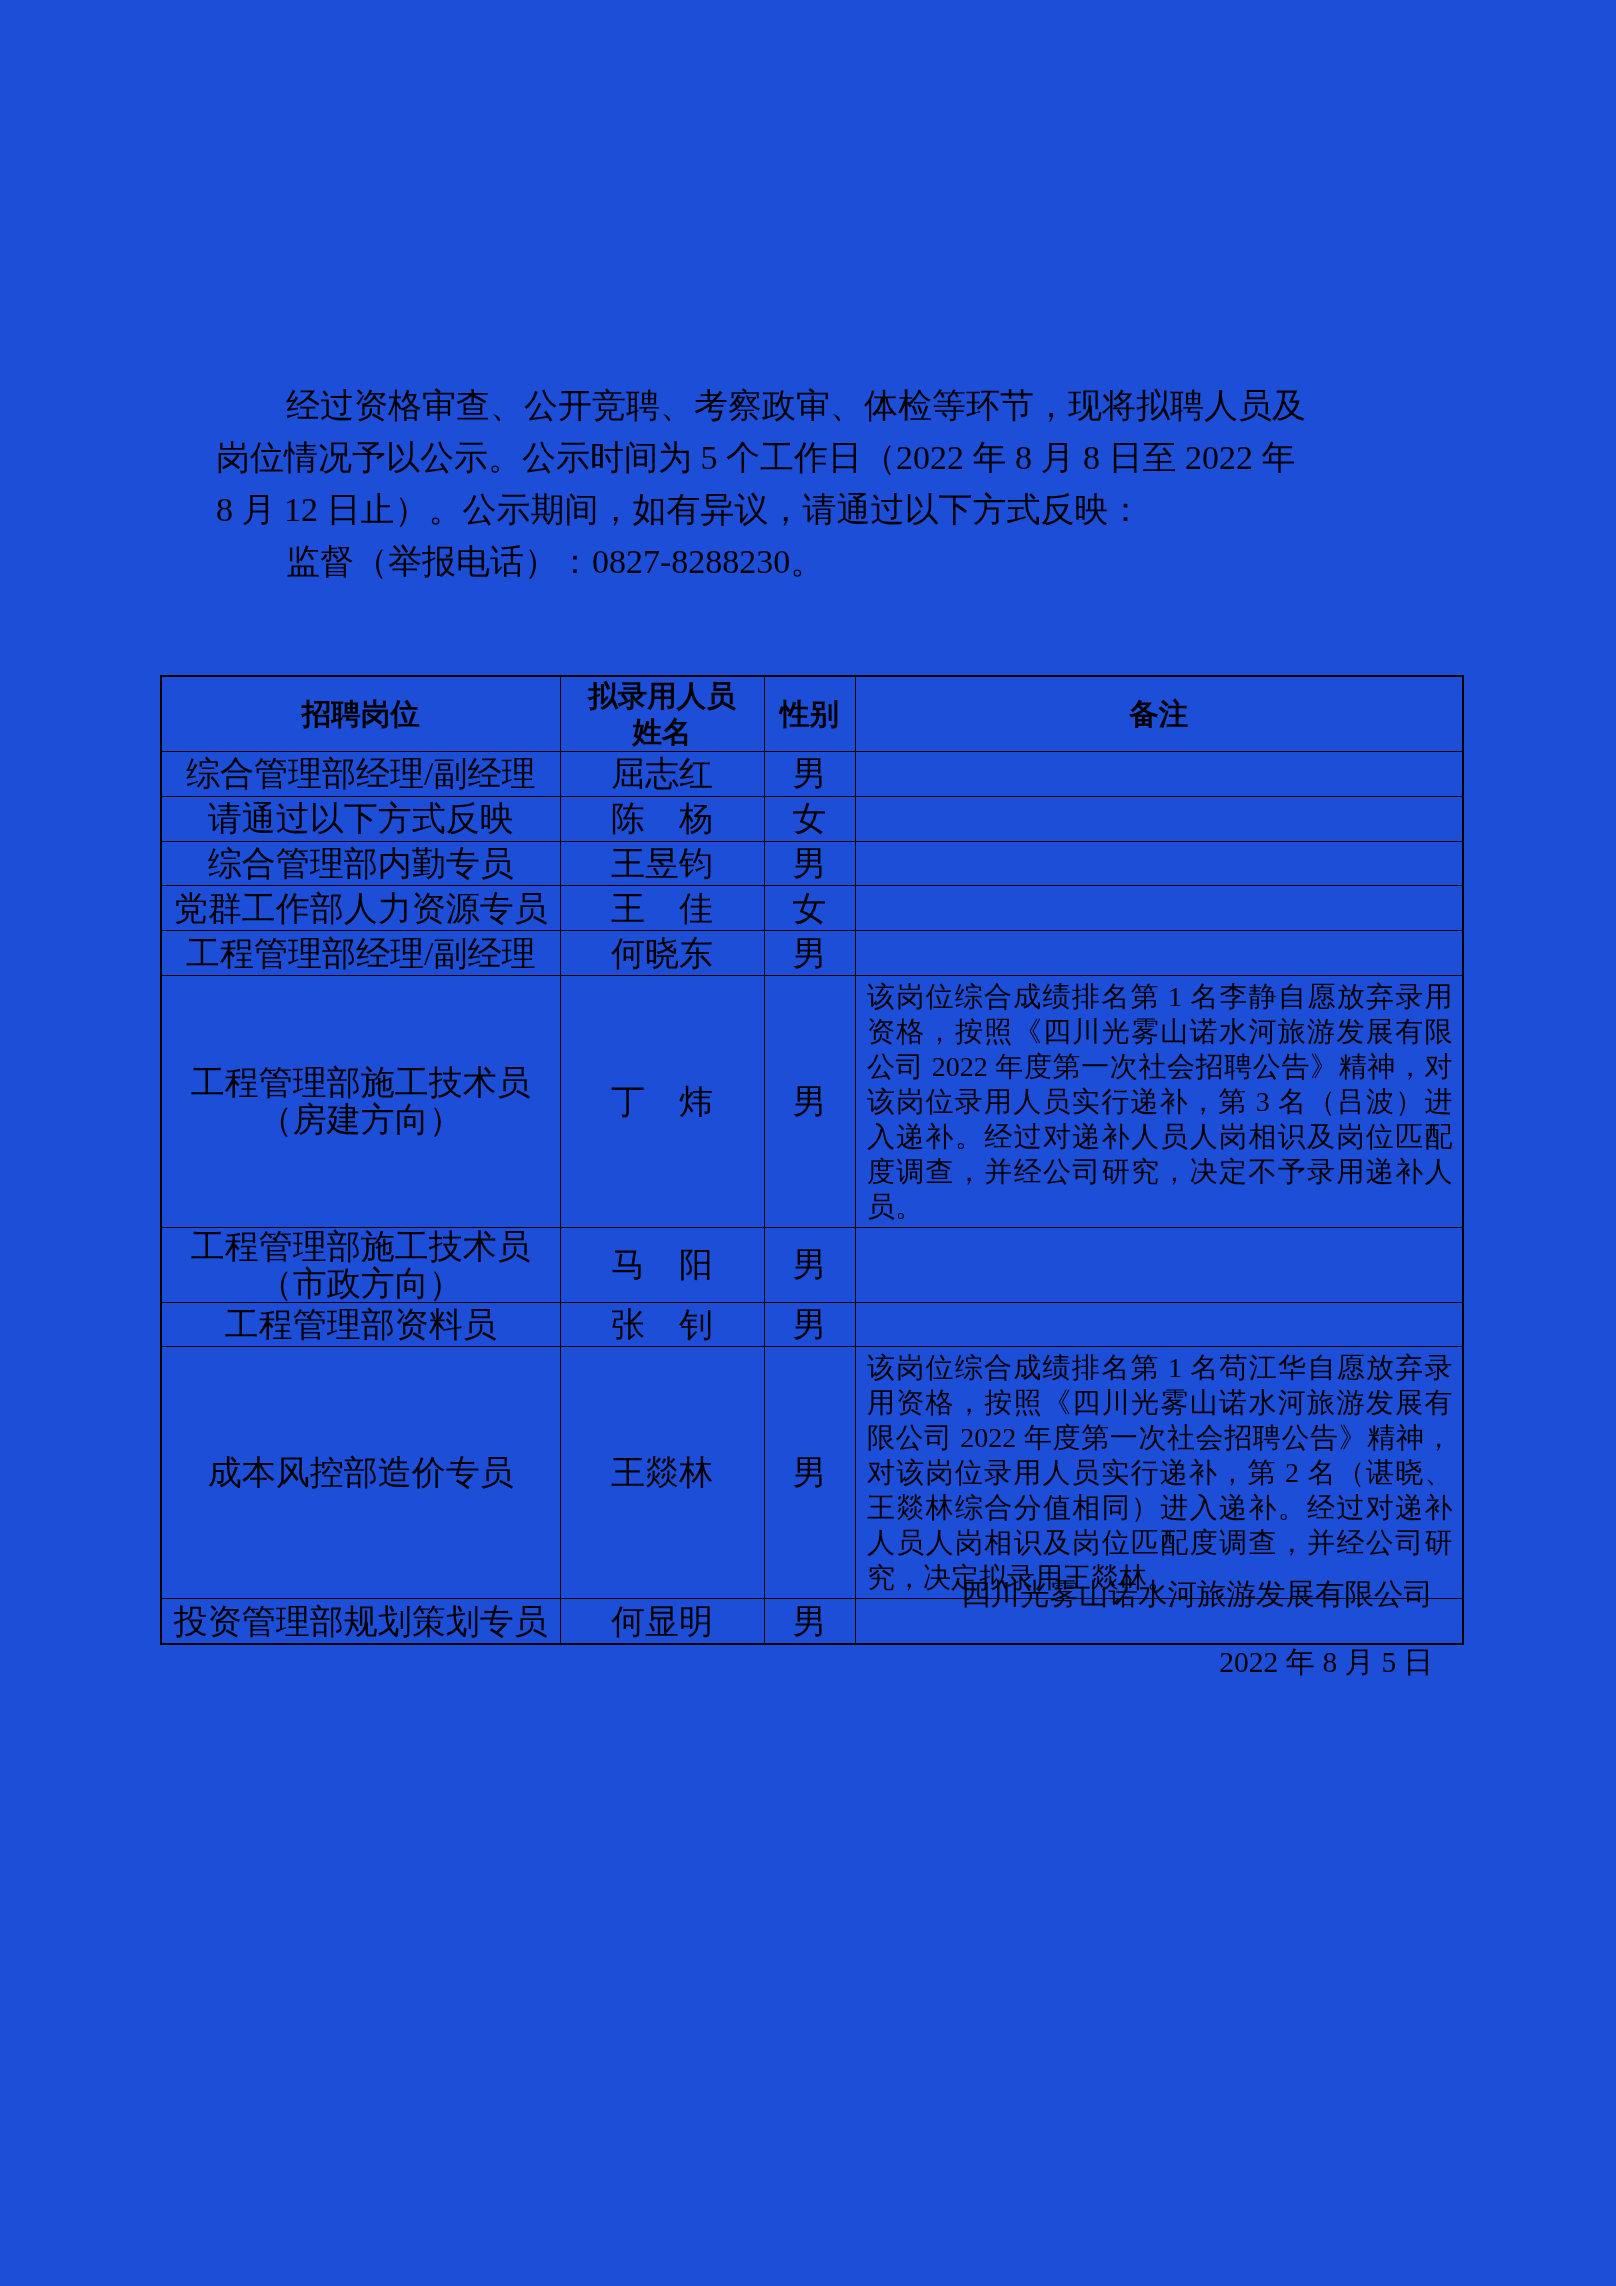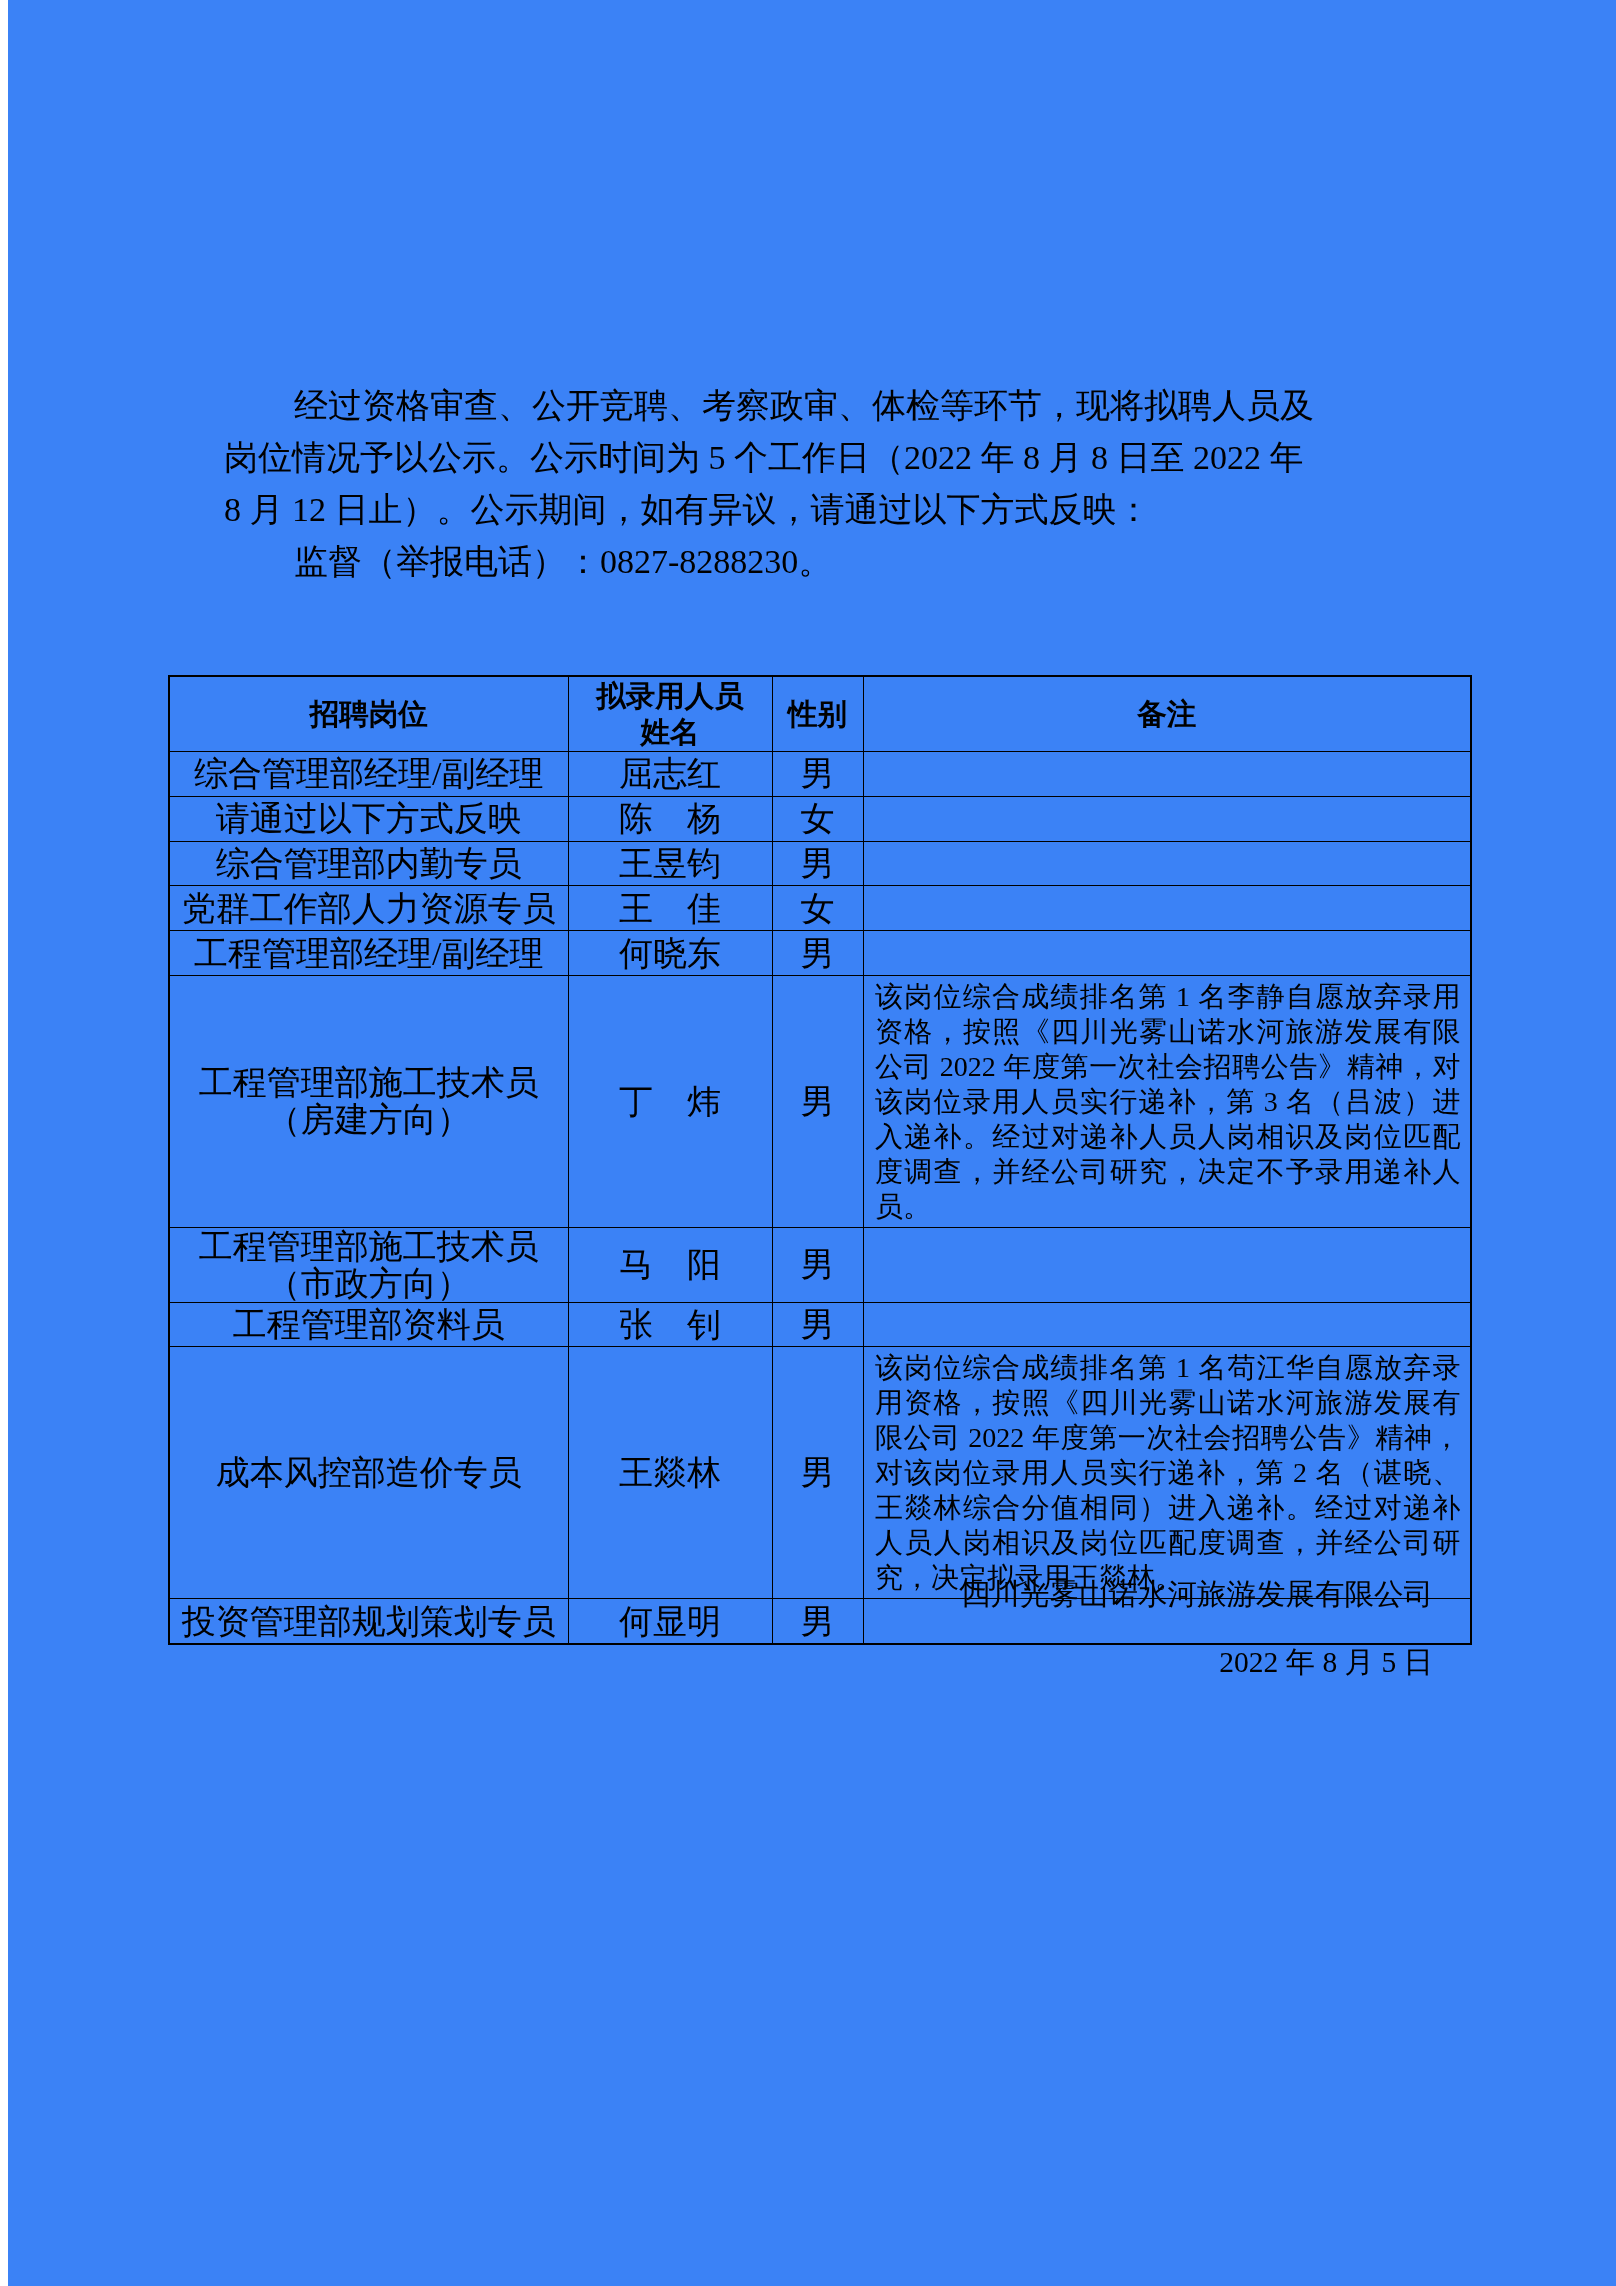--- a/index.html
+++ b/index.html
@@ -10,22 +10,21 @@
   body {
     width: 1617px;
     height: 2286px;
     position: relative;
     font-family: "Liberation Serif", "DejaVu Serif", serif;
     color: #000000;
   }
   .page {
     position: absolute;
     inset: 0;
-    background: #3b82f6;
-    margin-left: 8px;
+    background: #1d4ed8;
   }
   
   .intro {
     position: absolute;
     left: 216px;
     top: 380px;
     font-size: 34px;
     line-height: 52px;
     white-space: pre;
   }

